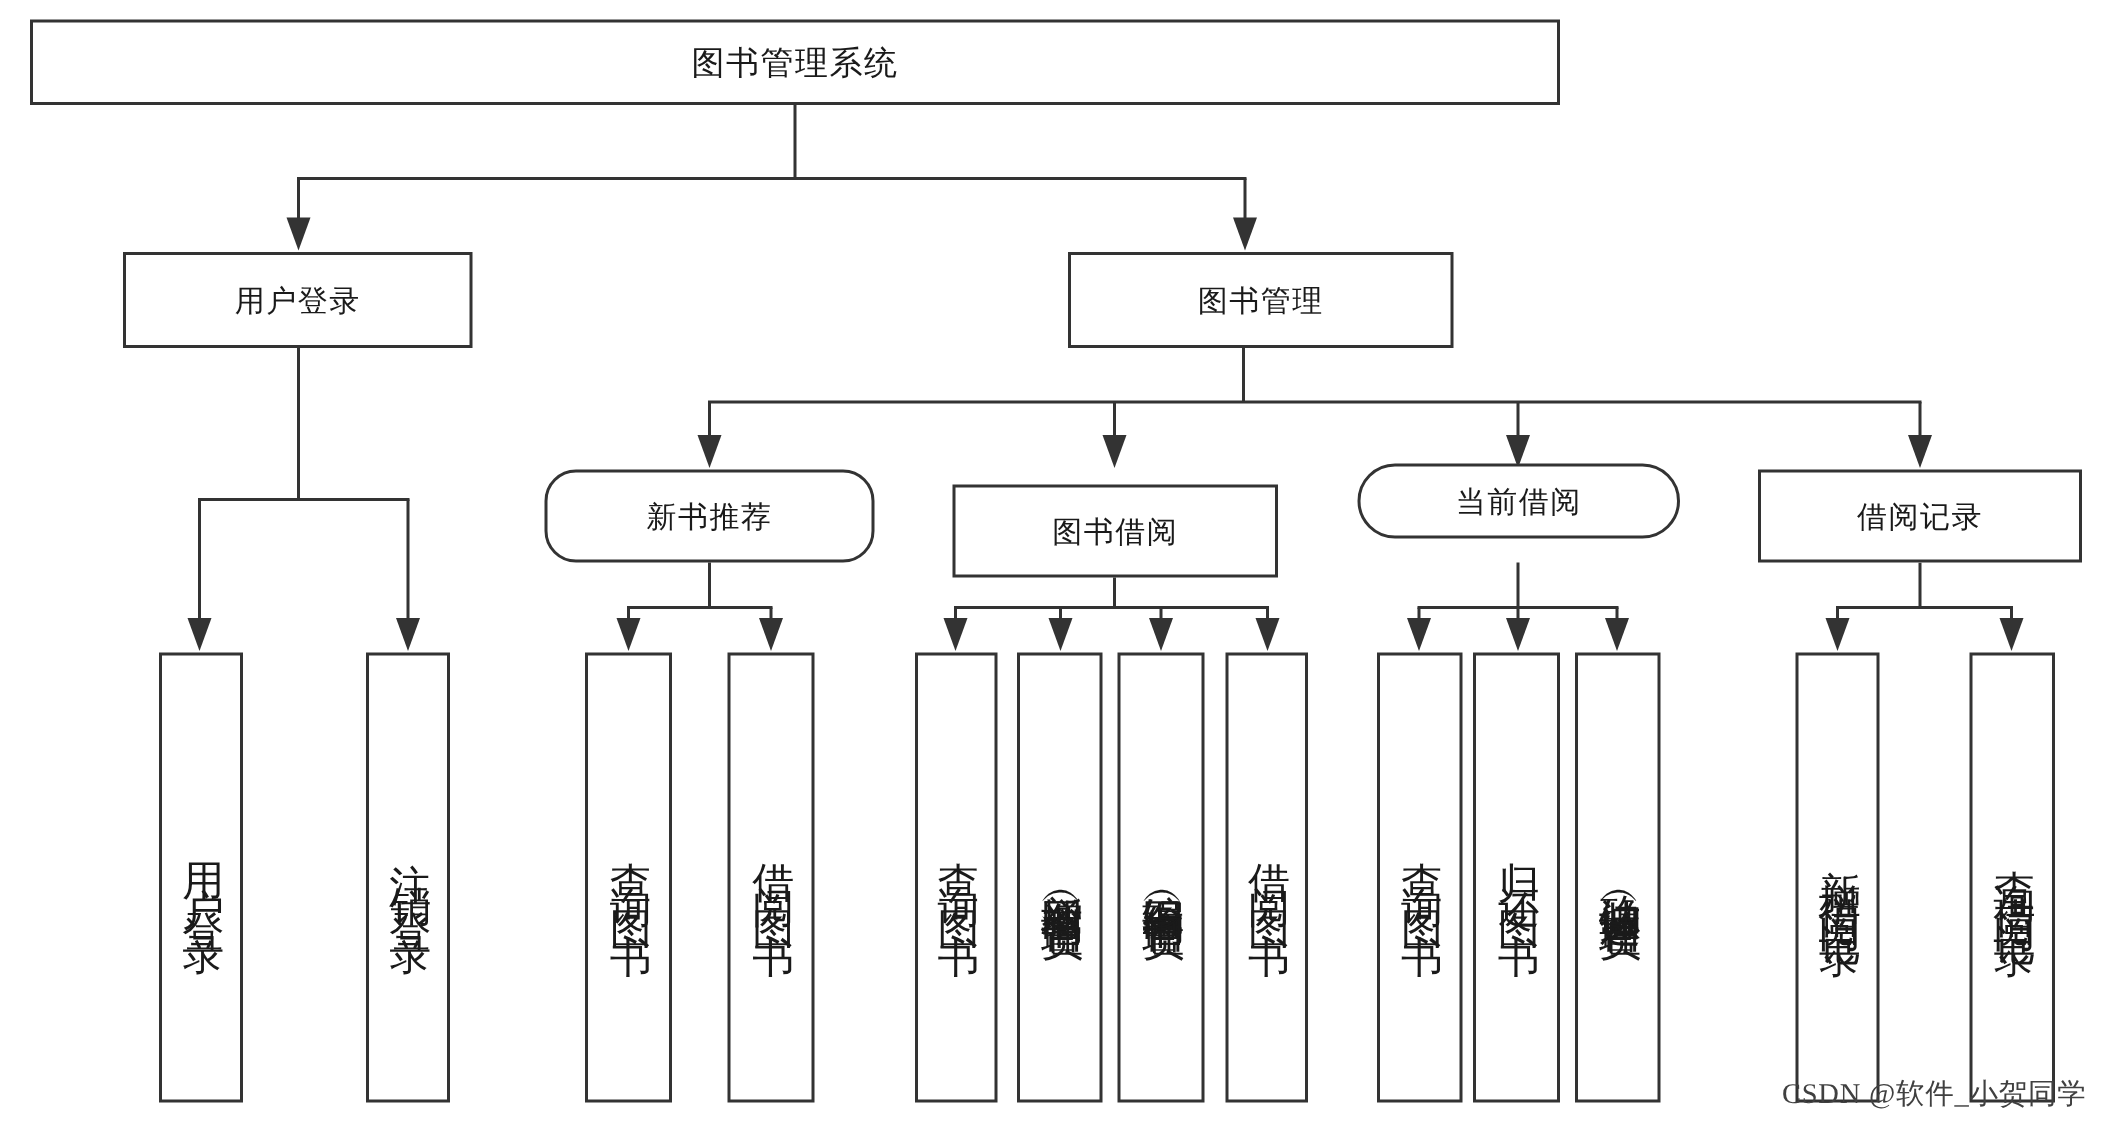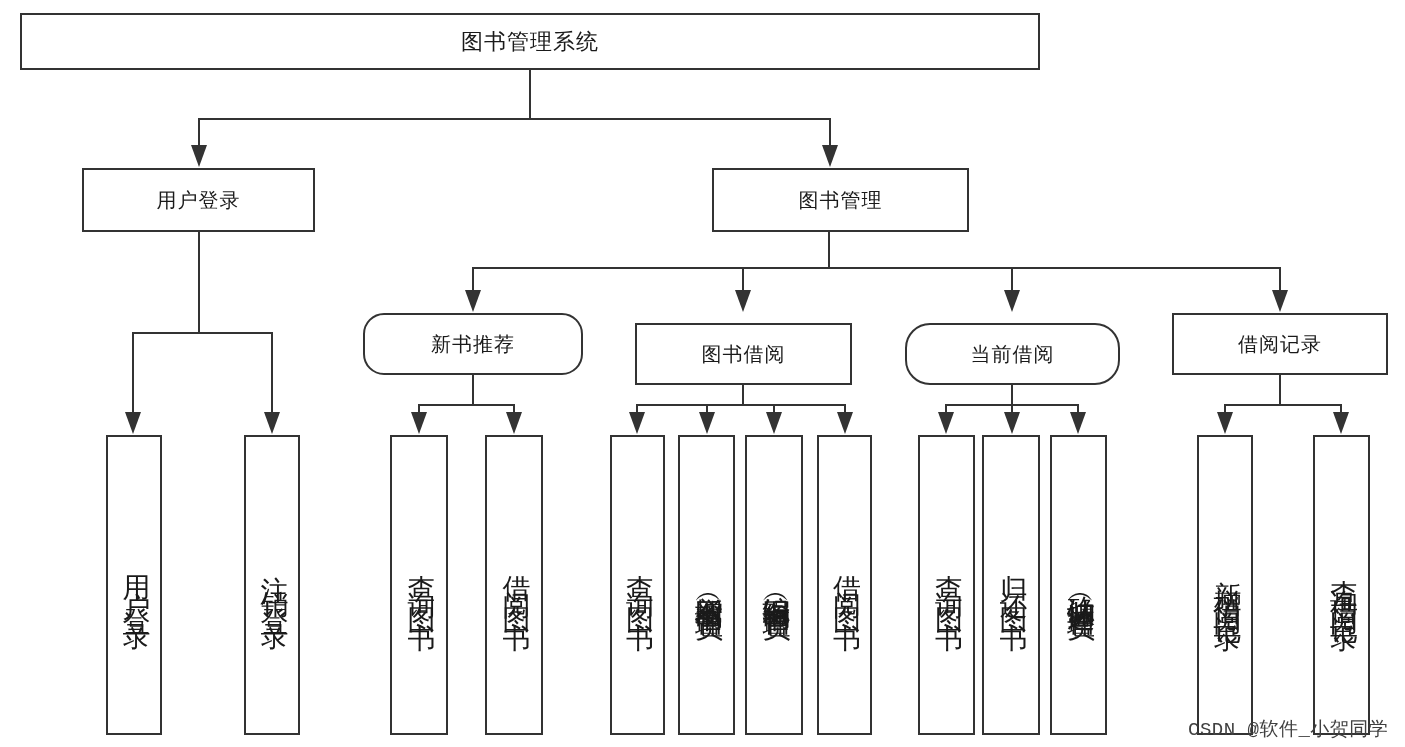--- a/index.html
+++ b/index.html
@@ -1,18 +1,18 @@
 <!DOCTYPE html>
 <html><head>
 <meta charset="utf-8">
 <style>
   html,body{margin:0;padding:0;background:#ffffff;}
   #stage{
     position:relative;width:1405px;height:747px;background:#ffffff;overflow:hidden;
-    font-family:Liberation Mono, monospace;
+    font-family:Liberation Serif, serif;
   }
   .node{
     position:absolute;box-sizing:border-box;background:#ffffff;
     border:2px solid #333333;display:flex;align-items:center;justify-content:center;
     color:#1a1a1a;
   }
   .node .lbl{letter-spacing:1px;white-space:nowrap;}
   .node.h-root .lbl{font-size:22px;}
   .node.h .lbl{font-size:20px;}
   .node.v .lbl{
@@ -99,21 +99,21 @@
       </div>
       <div class="node h" style="left: 712px; top: 168px; width: 257px; height: 64px;">
         <span class="lbl">图书管理</span>
       </div>
       <div class="node h" style="left: 363px; top: 313px; width: 220px; height: 62px; border-radius: 21px;">
         <span class="lbl">新书推荐</span>
       </div>
       <div class="node h" style="left: 635px; top: 313px; width: 217px; height: 62px; margin-top: 10px;">
         <span class="lbl">图书借阅</span>
       </div>
-      <div class="node h" style="left: 905px; top: 323px; width: 215px; height: 62px; border-radius: 25px;">
+      <div class="node h" style="left: 905px; top: 309px; width: 215px; height: 50px; border-radius: 25px;">
         <span class="lbl">当前借阅</span>
       </div>
       <div class="node h" style="left: 1172px; top: 313px; width: 216px; height: 62px;">
         <span class="lbl">借阅记录</span>
       </div>
       <div class="node v" style="left: 106px; top: 435px; width: 56px; height: 300px;">
         <span class="lbl sp-wide">用户登录</span>
       </div>
       <div class="node v" style="left: 244px; top: 435px; width: 56px; height: 300px;">
         <span class="lbl sp-wide">注销登录</span>

